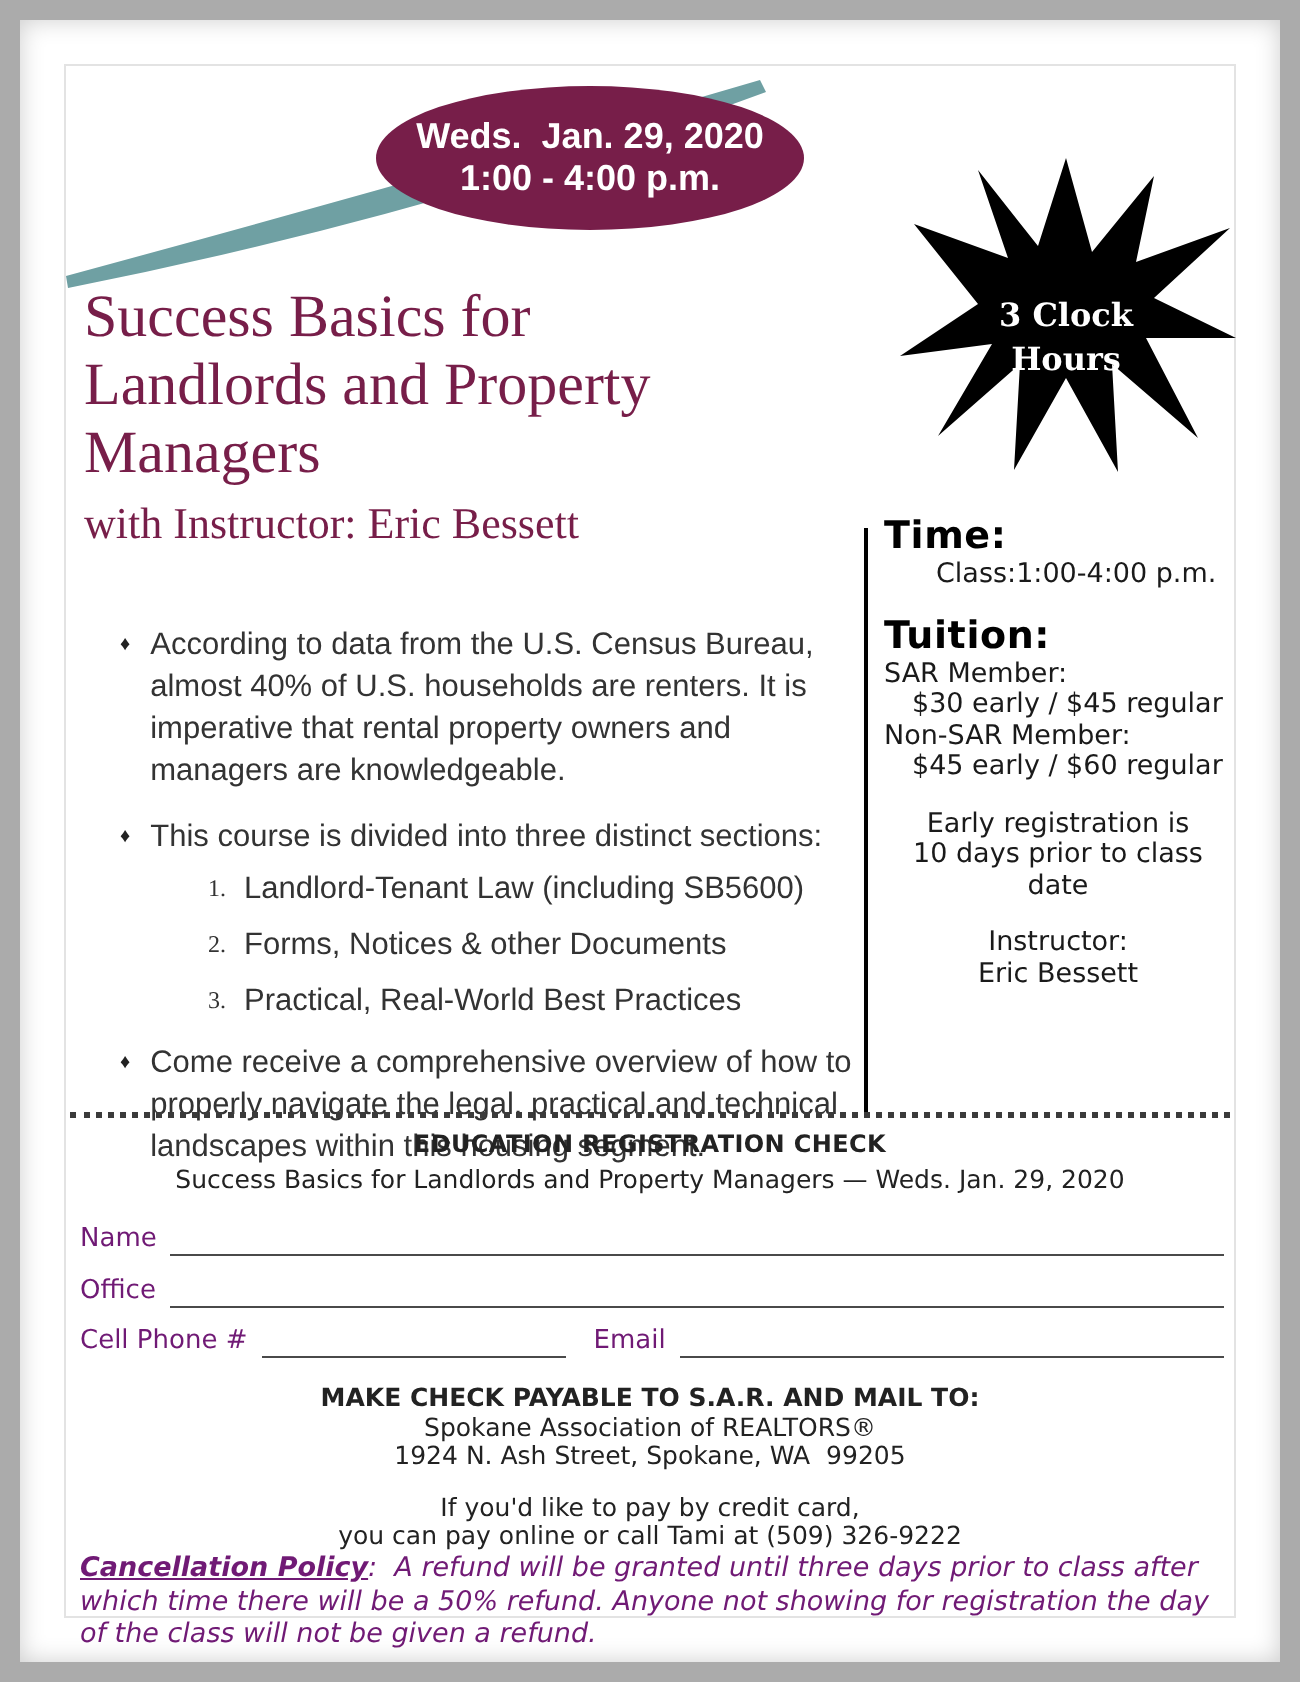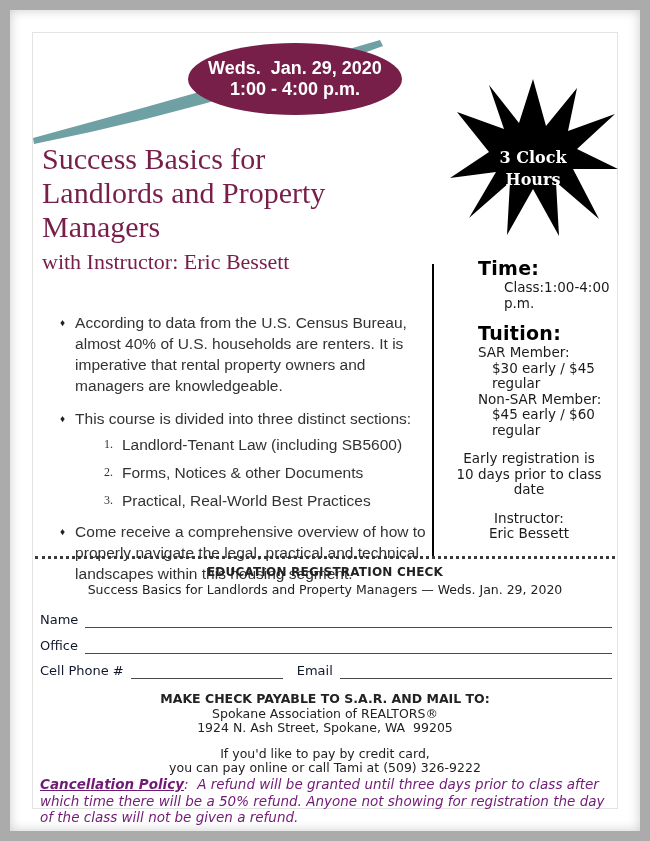--- a/index.html
+++ b/index.html
@@ -42,29 +42,29 @@
   .numlist { margin:2px 0 10px 46px; }
   .numitem { display:flex; margin-bottom:7px; }
   .numitem .num { font-family:"Liberation Serif", serif; font-size:12px; line-height:21px; width:18px; color:#333; }
   
   .divider-v { position:absolute; left:432px; top:264px; width:2px; height:292px; background:#000; }
   .infocol { position:absolute; left:442px; top:257px; width:174px; color:#1a1a1a; }
   .info-h { font-size:19px; font-weight:bold; color:#000; letter-spacing:0.3px; margin-bottom:1px; }
   .info-line { font-size:13.5px; line-height:15.5px; }
   .ind1 { padding-left:26px; }
   .ind2 { padding-left:14px; }
-  .info-sec { margin-bottom:11px;margin-left:36px; }
+  .info-sec { margin-bottom:11px; }
   .info-center { text-align:center; font-size:13.5px; line-height:15.5px; font-weight:500; margin-top:13px; }
   
   .dotted { position:absolute; left:35px; right:35px; top:556px; border-top:3px dotted #3b3b3b; }
   
   .reg-head { position:absolute; left:33px; right:33px; top:565px; text-align:center; color:#222; }
   .reg-head .rh1 { font-size:12px; font-weight:bold; letter-spacing:0.2px; }
   .reg-head .rh2 { font-size:12.5px; margin-top:3px; }
-  .frow { position:absolute; left:40px; right:38px; display:flex; align-items:flex-end; color:#0f172a; font-size:13px; }
+  .frow { position:absolute; left:40px; right:38px; display:flex; align-items:flex-end; color:#701a75; font-size:13px; }
   .frow .lbl { white-space:nowrap; padding-bottom:1px; }
   .fill { flex:1; border-bottom:1.3px solid #4a4a4a; height:15px; margin-left:7px; }
   .fill.fixed { flex:none; width:152px; }
   .lbl.gap { margin-left:14px; }
   .row-name   { top:612px; }
   .row-office { top:638px; }
   .row-cell   { top:663px; }
   .pay-block { position:absolute; left:33px; right:33px; top:692px; text-align:center;
     color:#222; font-size:12.5px; line-height:14.5px; }
   .pay-block .b { font-weight:bold; }

